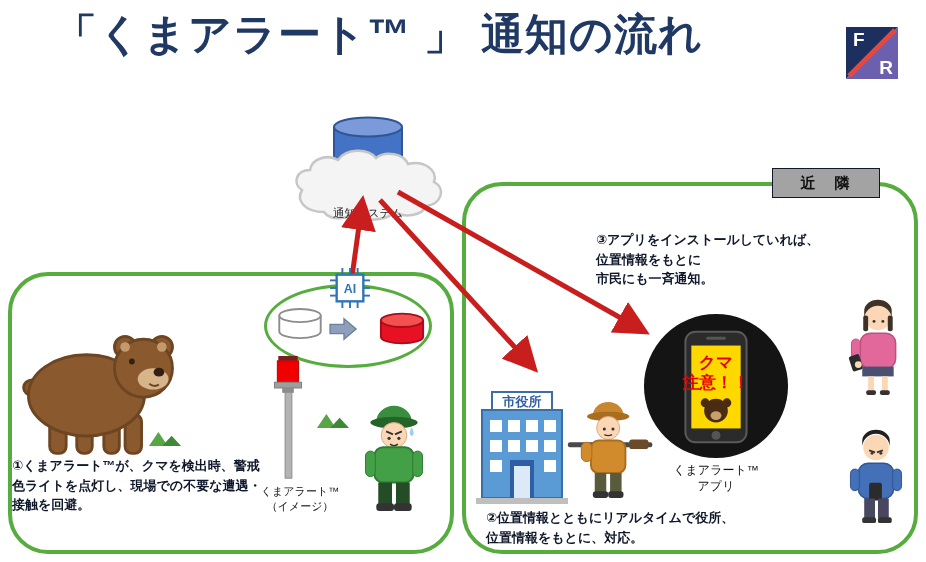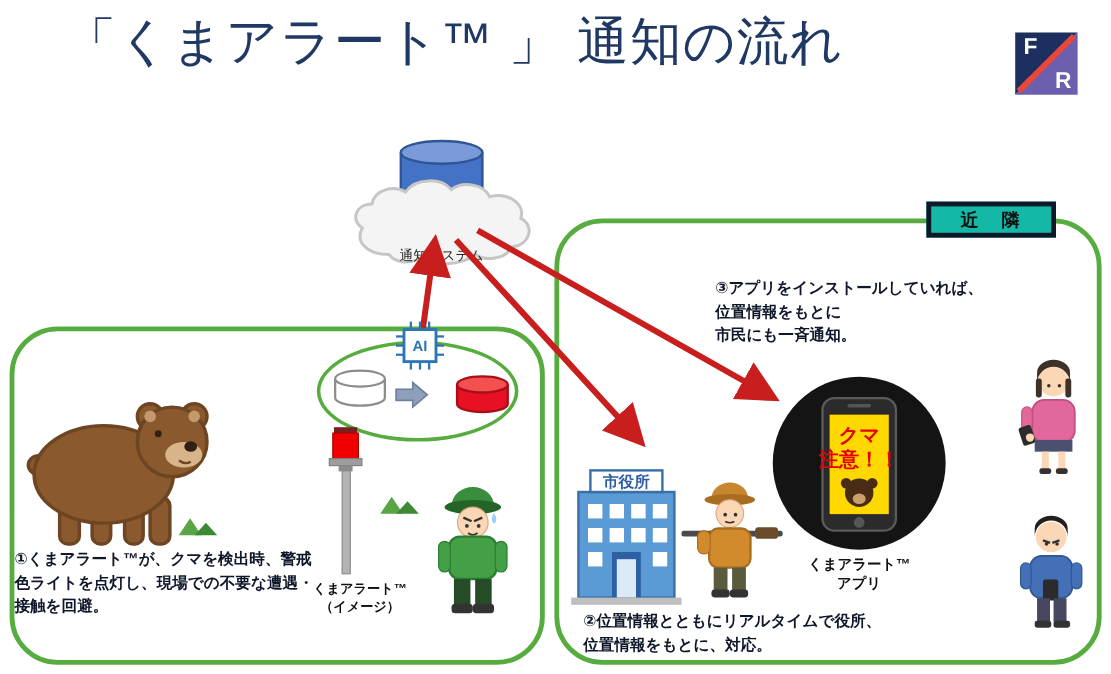--- a/index.html
+++ b/index.html
@@ -1,24 +1,24 @@
 <!DOCTYPE html>
 <html><head>
 <meta charset="utf-8">
 <style>
   *{box-sizing:border-box;margin:0;padding:0}
   body{background:#ddd;font-family:"Liberation Sans","DejaVu Sans",sans-serif}
   #canvas{position:relative;width:926px;height:562px;background:#fff;overflow:hidden;margin:0 auto}
   .abs{position:absolute}
-  .title{left:54px;top:6px;width:780px;font-size:43px;font-weight:normal;color:#1f3864;letter-spacing:1px;z-index:3}
+  .title{left:54px;top:6px;width:780px;font-size:43px;font-weight:bold;color:#1f3864;letter-spacing:1px;z-index:3}
   .green-box{border:4px solid #56ac3e;border-radius:40px;background:transparent;z-index:1}
-  .box-tag{background:#14b8a6;border:4px solid #0f172a;display:flex;align-items:center;justify-content:center;
+  .box-tag{background:#a3a3a3;border:1px solid #0f172a;display:flex;align-items:center;justify-content:center;
            font-size:15px;font-weight:bold;color:#111;z-index:6;letter-spacing:2px}
   .cap{color:#0f172a;font-weight:bold;font-size:13px;line-height:1.5;white-space:pre-line;z-index:6}
-  .small-label{font-size:11px;font-weight:bold;color:#111;text-align:center;line-height:1.35;white-space:pre-line;z-index:6}
+  .small-label{font-size:11px;font-weight:normal;color:#111;text-align:center;line-height:1.35;white-space:pre-line;z-index:6}
   .sys-label{font-size:11.5px;color:#222;text-align:center;z-index:6}
   .arrows{left:0;top:0;width:926px;height:562px;z-index:5;pointer-events:none}
   .ellipse-green{border:3px solid #56ac3e;border-radius:50%;background:transparent;z-index:2}
   svg.art{display:block;overflow:visible;z-index:3}
   .logo-letter{position:absolute;color:#fff;font-weight:bold;font-size:19px;line-height:1;z-index:4}
 </style>
 </head>
 <body>
 
 <div id="canvas">

